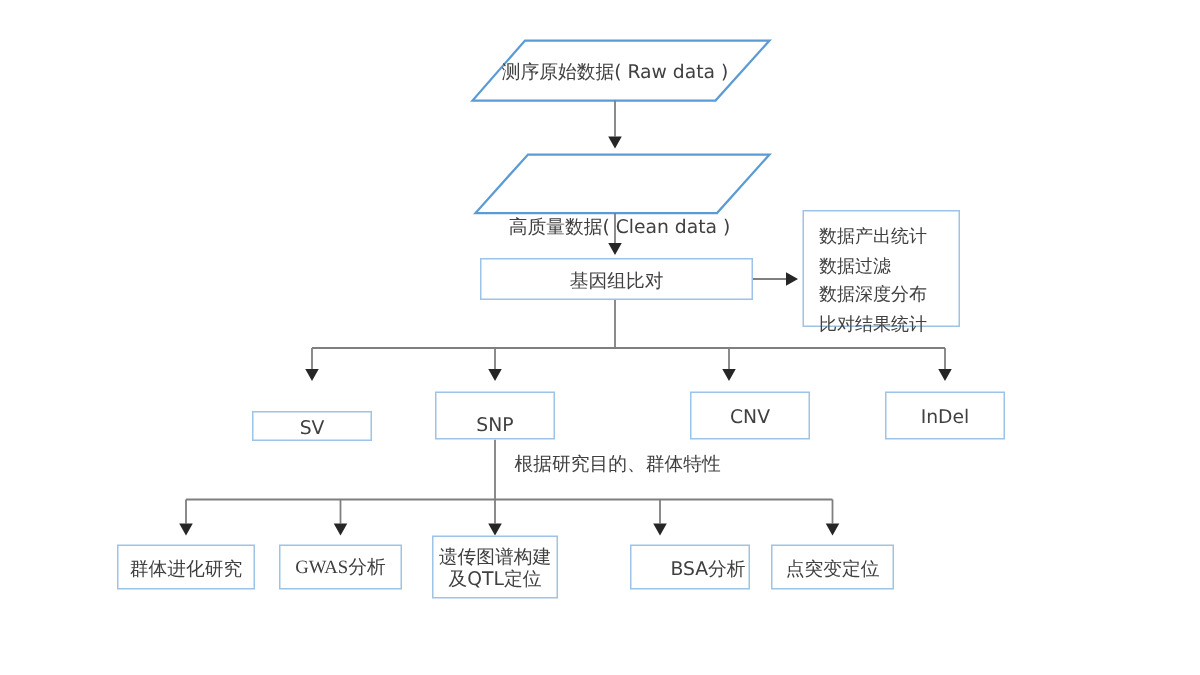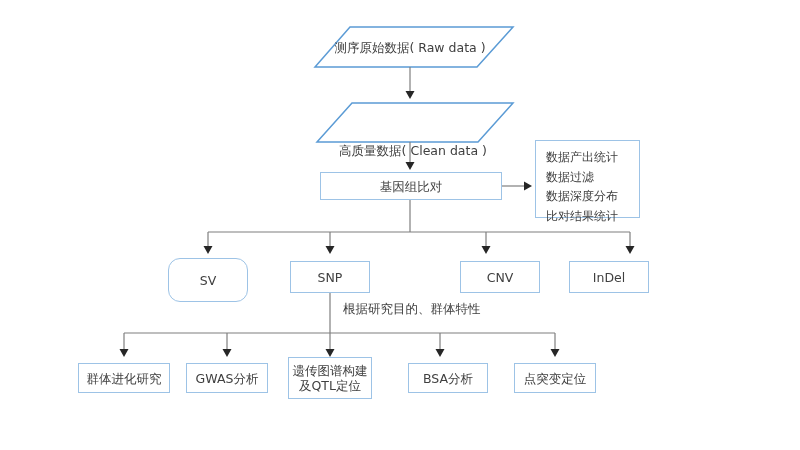--- a/index.html
+++ b/index.html
@@ -134,44 +134,44 @@
     <span>基因组比对</span>
   </div>
 
   <div class="stats-box" style="left:535px; top:140px; width:105px; height:78px;">
     <div class="stat-line">数据产出统计</div>
     <div class="stat-line">数据过滤</div>
     <div class="stat-line">数据深度分布</div>
     <div class="stat-line">比对结果统计</div>
   </div>
 
-  <div class="node" style="left:168px; top:258px; width:80px; height:44px;border-radius:12px;">
+  <div class="node" style="left:168px; top:274px; width:80px; height:20px;">
     <span>SV</span>
   </div>
-  <div class="node" style="left:290px; top:261px; width:80px; height:32px;">
+  <div class="node" style="left:290px; top:261px; width:80px; height:32px;align-items:flex-end;">
     <span>SNP</span>
   </div>
   <div class="node" style="left:460px; top:261px; width:80px; height:32px;">
     <span>CNV</span>
   </div>
-  <div class="node" style="left:569px; top:261px; width:80px; height:32px;">
+  <div class="node" style="left:590px; top:261px; width:80px; height:32px;">
     <span>InDel</span>
   </div>
 
   <div class="edge-label" style="left:343px; top:301px;">根据研究目的、群体特性</div>
 
   <div class="node" style="left:78px; top:363px; width:92px; height:30px;text-align:center;">
     <span>群体进化研究</span>
   </div>
-  <div class="node" style="left:186px; top:363px; width:82px; height:30px;">
+  <div class="node" style="left:186px; top:363px; width:82px; height:30px;font-family:Liberation Serif, serif;">
     <span>GWAS分析</span>
   </div>
   <div class="node" style="left:288px; top:357px; width:84px; height:42px;">
     <span>遗传图谱构建及QTL定位</span>
   </div>
-  <div class="node" style="left:408px; top:363px; width:80px; height:30px;">
+  <div class="node" style="left:420px; top:363px; width:80px; height:30px;justify-content:flex-end;">
     <span>BSA分析</span>
   </div>
   <div class="node" style="left:514px; top:363px; width:82px; height:30px;">
     <span>点突变定位</span>
   </div>
 
 </div>
 
 </body></html>

